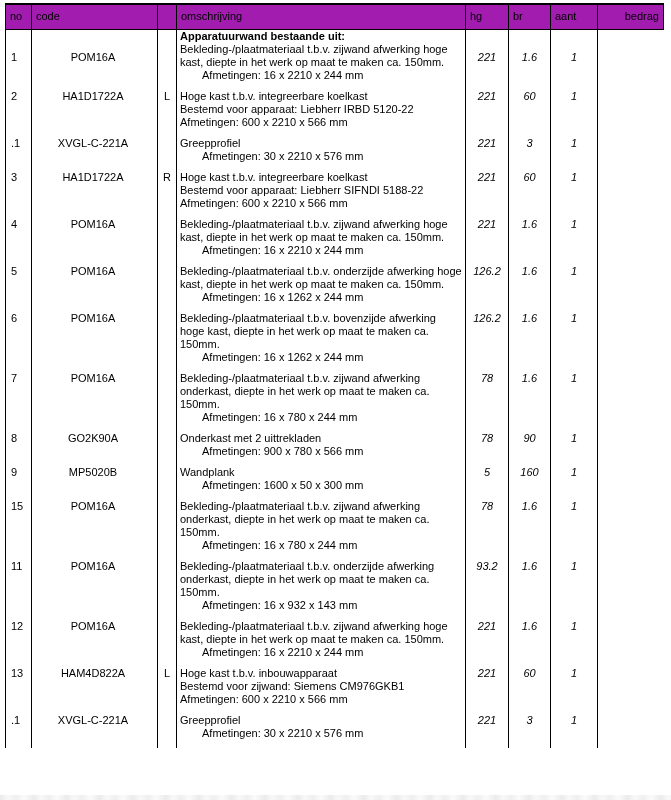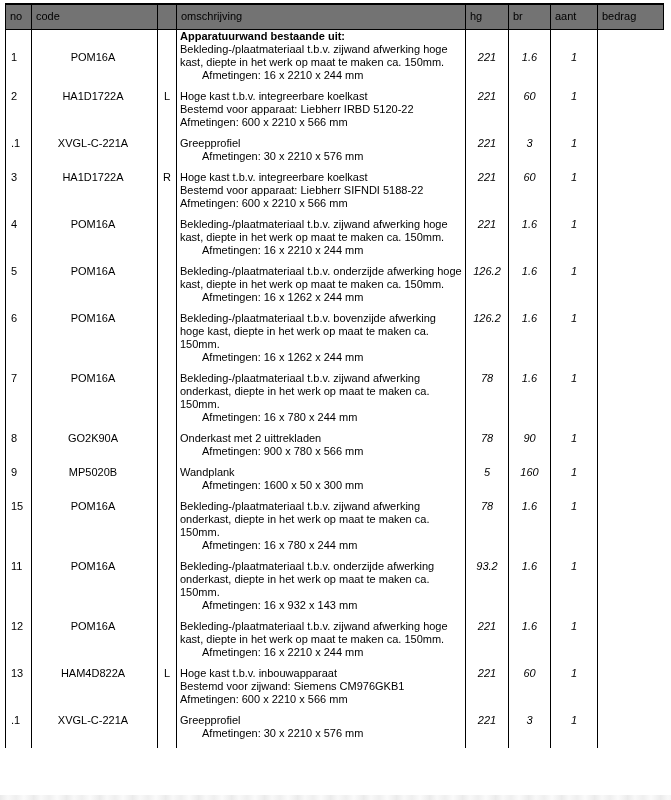--- a/index.html
+++ b/index.html
@@ -35,24 +35,24 @@
 
   thead th {
     border: 1px solid #000;
     border-top: 2px solid #000;
     box-sizing: border-box;
     height: 25px;
     padding: 0 4px;
     font-weight: normal;
     text-align: left;
     vertical-align: middle;
-    background: #737373;
+    background: #a21caf;
   }
   thead th.c-hg, thead th.c-br, thead th.c-aant { text-align: left; }
-  thead th.c-bedrag { }
+  thead th.c-bedrag { text-align: right; }
 
   tbody td {
     border-left: 1px solid #000;
     vertical-align: top;
     padding: 0 3px 8px 3px;
     background: transparent;
   }
   tbody td.c-bedrag { border-right: none; }
   tbody tr:first-child td { padding-top: 0; }
   tbody tr.offset-values td.val-cell,

